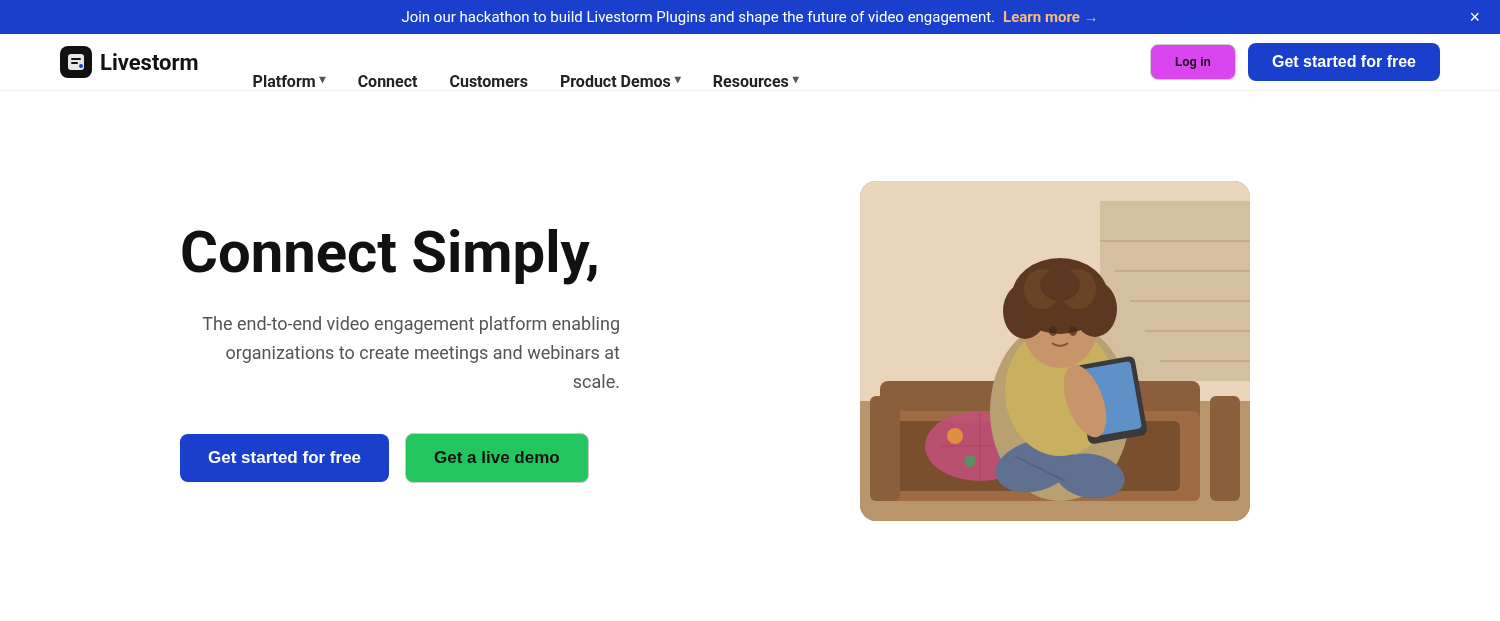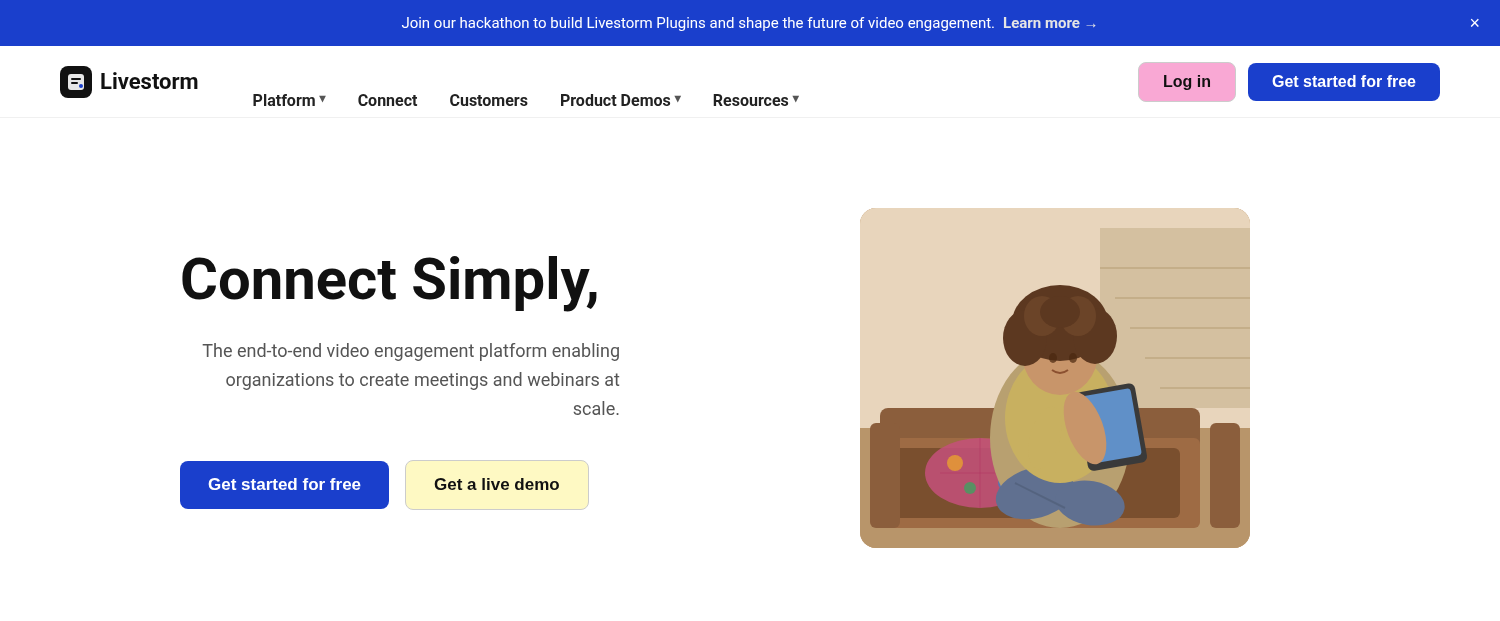--- a/index.html
+++ b/index.html
@@ -3,32 +3,32 @@
   <meta charset="utf-8">
   <style>
     * { margin: 0; padding: 0; box-sizing: border-box; }
     body { font-family: -apple-system, BlinkMacSystemFont, 'Segoe UI', Roboto, sans-serif; background: #fff; width: 1500px; overflow-x: hidden; }
 
     
     .banner {
       background: #1a3fcc;
       color: #fff;
       text-align: center;
-      padding: 14px 20px;
+      padding: 8px 20px;
       font-size: 15px;
       display: flex;
       align-items: center;
       justify-content: center;
       gap: 8px;
       position: relative;
     }
     .banner-text { font-weight: 400; }
     .banner-link {
       font-weight: 700;
-      color: #e5e5e5;
+      color: #fdba74;
       text-decoration: none;
       display: inline-flex;
       align-items: center;
       gap: 4px;
       cursor: pointer;
     }
     .banner-close {
       position: absolute;
       right: 20px;
       top: 50%;
@@ -39,21 +39,21 @@
       background: none;
       border: none;
       line-height: 1;
     }
 
     
     .navbar {
       display: flex;
       align-items: center;
       padding: 0 60px;
-      height: 72px;
+      height: 57px;
       border-bottom: 1px solid #f0f0f0;
     }
     .logo {
       display: flex;
       align-items: center;
       gap: 8px;
       text-decoration: none;
       margin-right: 40px;
     }
     .logo-icon {
@@ -96,22 +96,22 @@
     }
     .nav-actions {
       display: flex;
       align-items: center;
       gap: 12px;
     }
     .btn-login {
       padding: 10px 24px;
       border: 1.5px solid #ccc;
       border-radius: 8px;
-      background: #f9a8d4;
-      font-size: 16px;
+      background: #d946ef;
+      font-size: 12px;
       font-weight: 600;
       color: #111;
       cursor: pointer;
     }
     .btn-cta {
       padding: 10px 24px;
       border-radius: 8px;
       background: #1a3fcc;
       color: #fff;
       font-size: 16px;
@@ -162,21 +162,21 @@
       background: #1a3fcc;
       color: #fff;
       font-size: 17px;
       font-weight: 600;
       border: none;
       cursor: pointer;
     }
     .btn-hero-secondary {
       padding: 14px 28px;
       border-radius: 8px;
-      background: #fef9c3;
+      background: #22c55e;
       color: #111;
       font-size: 17px;
       font-weight: 600;
       border: 1.5px solid #ccc;
       cursor: pointer;
     }
 
     
     .hero-image-container {
       flex-shrink: 0;

